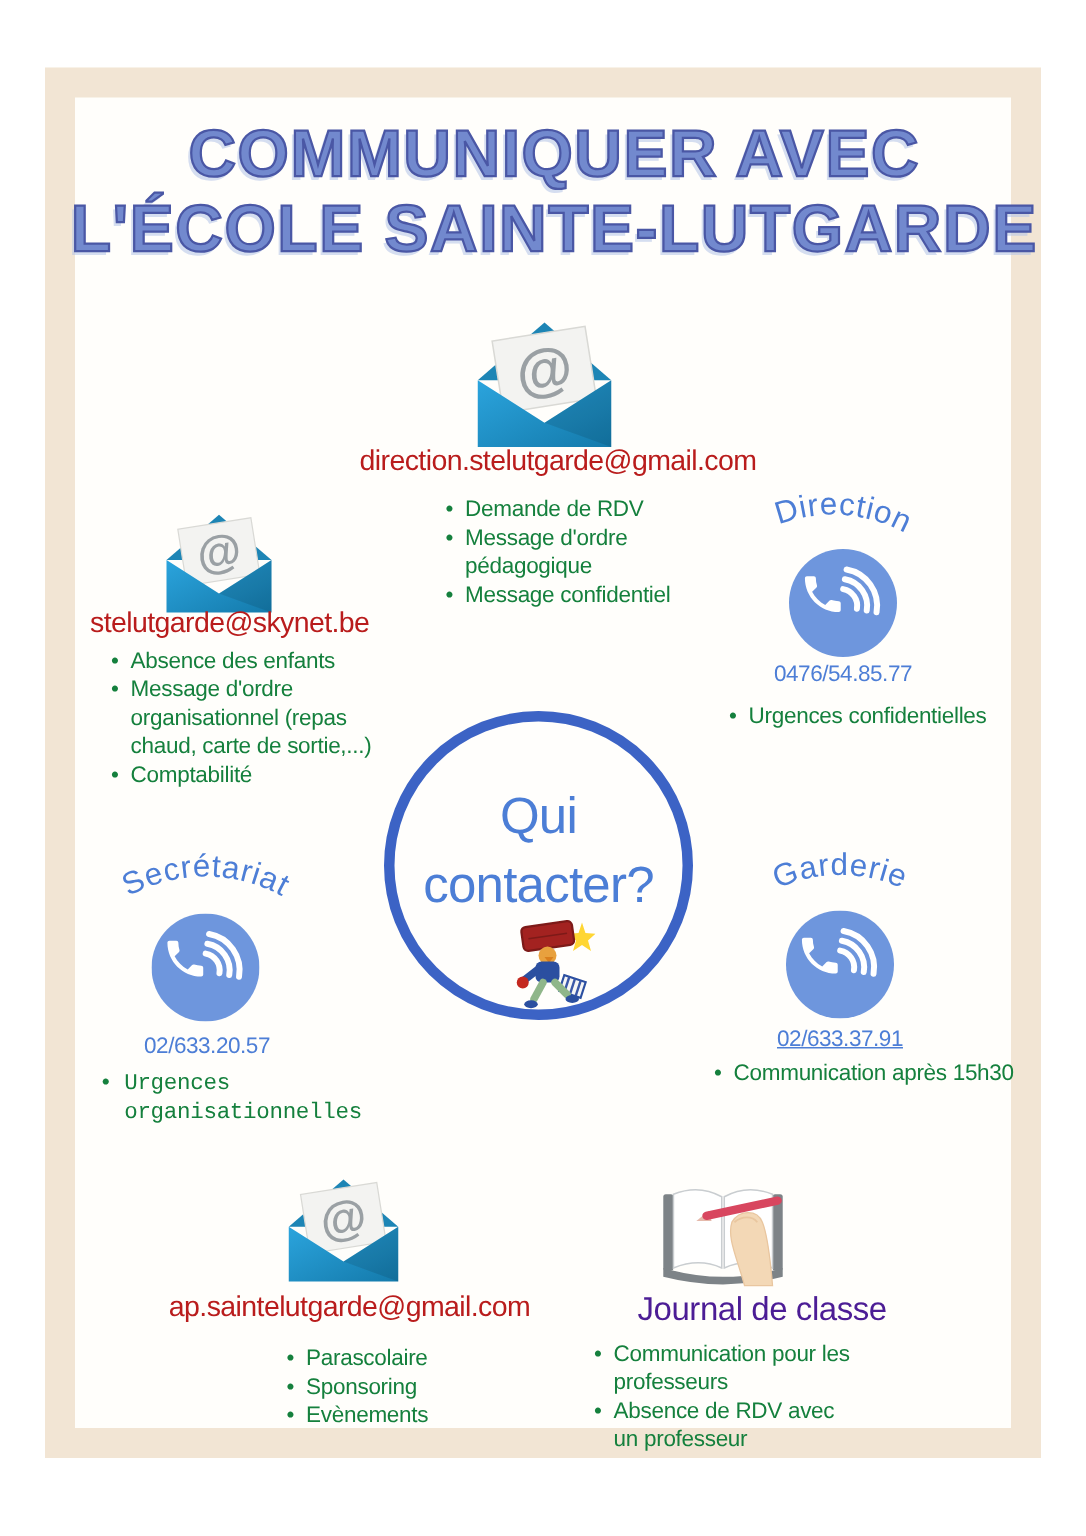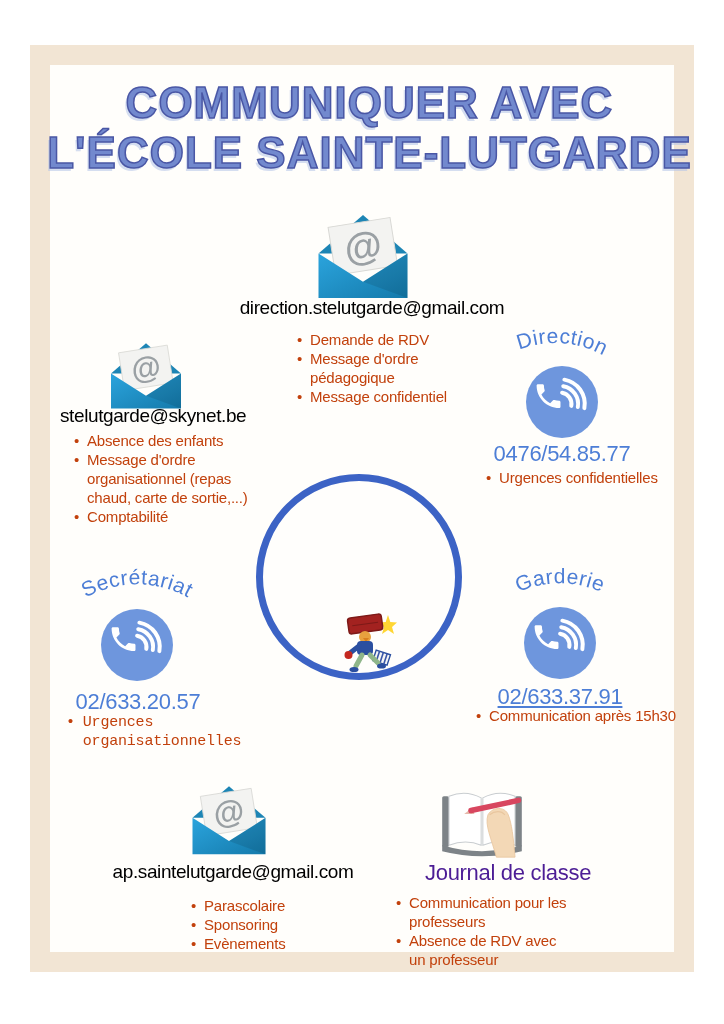--- a/index.html
+++ b/index.html
@@ -14,24 +14,24 @@
   }
   .abs { position:absolute; }
   .title {
     position:absolute; top:78px; left:0; width:724px; text-align:center;
     font-weight:bold; font-size:44px; line-height:50px; letter-spacing:1px;
     color:#7289ce;
     -webkit-text-stroke:1.5px #4a57a5;
     text-shadow:-2px 3px 0 rgba(178,194,232,0.55);
     padding-left:15px;
   }
-  .email-addr { color:#000000; font-size:19px; letter-spacing:-0.4px; white-space:nowrap; }
+  .email-addr { color:#b91c1c; font-size:19px; letter-spacing:-0.4px; white-space:nowrap; }
   .centered { text-align:center; }
-  .phone-number { color:#4d7ed6; font-size:22px; letter-spacing:-0.3px; text-align:center; white-space:nowrap; }
-  .bullets { list-style:none; font-size:15px; color:#c2410c; line-height:1.26; letter-spacing:-0.2px; }
+  .phone-number { color:#4d7ed6; font-size:15px; letter-spacing:-0.3px; text-align:center; white-space:nowrap; }
+  .bullets { list-style:none; font-size:15px; color:#15803d; line-height:1.26; letter-spacing:-0.2px; }
   .bullets li { display:flex; }
   .bullets li::before { content:"\2022"; margin-right:8px; flex:0 0 auto; }
   .arc-label text { fill:#4d7ed6; font-size:21px; font-family:"Liberation Sans", sans-serif; letter-spacing:0.5px; }
   .journal-label { color:#4c1d95; font-size:22px; letter-spacing:-0.3px; white-space:nowrap; }
   .center-circle {
     position:absolute; left:256px; top:474px; width:206px; height:206px;
     border:7px solid #3c63c5; border-radius:50%; background:#fffefc;
   }
   .question {
     position:absolute; top:40px; left:0; width:100%; text-align:center;
@@ -111,20 +111,24 @@
         <path d="M40.5,14.4 A26,26 0 0 1 61.6,44.5"></path>
       </g>
     </svg>
   </div>
   <div class="abs phone-number" style="left:480px; top:441px; width:164px;">0476/54.85.77</div>
   <ul class="bullets abs" style="left:486px; top:469px; width:200px;">
     <li>Urgences confidentielles</li>
   </ul>
 
   <div class="center-circle">
+    <div class="question">
+      <div>Qui</div>
+      <div>contacter?</div>
+    </div>
     <div class="abs" style="left:80px; top:130px;">
       <svg width="54" height="62" viewBox="0 0 54 62">
         <polygon points="45,4 47.3,11 54,11.5 49,16 51,23 45,19 39,23 41,16 36,11.5 42.7,11" fill="#ffd633"></polygon>
         <g transform="rotate(-8 22 12)">
           <rect x="5" y="5" width="34" height="16" rx="3" fill="#a32220" stroke="#7d1a18" stroke-width="1.5"></rect>
           <line x1="9" y1="13" x2="35" y2="13" stroke="#7d1a18" stroke-width="1"></line>
         </g>
         <circle cx="22" cy="26" r="6" fill="#e8a13e"></circle>
         <polygon points="20,27 26,27 23,31" fill="#d97f1e"></polygon>
         <rect x="14" y="30" width="16" height="14" rx="4" fill="#2b4fa0"></rect>

